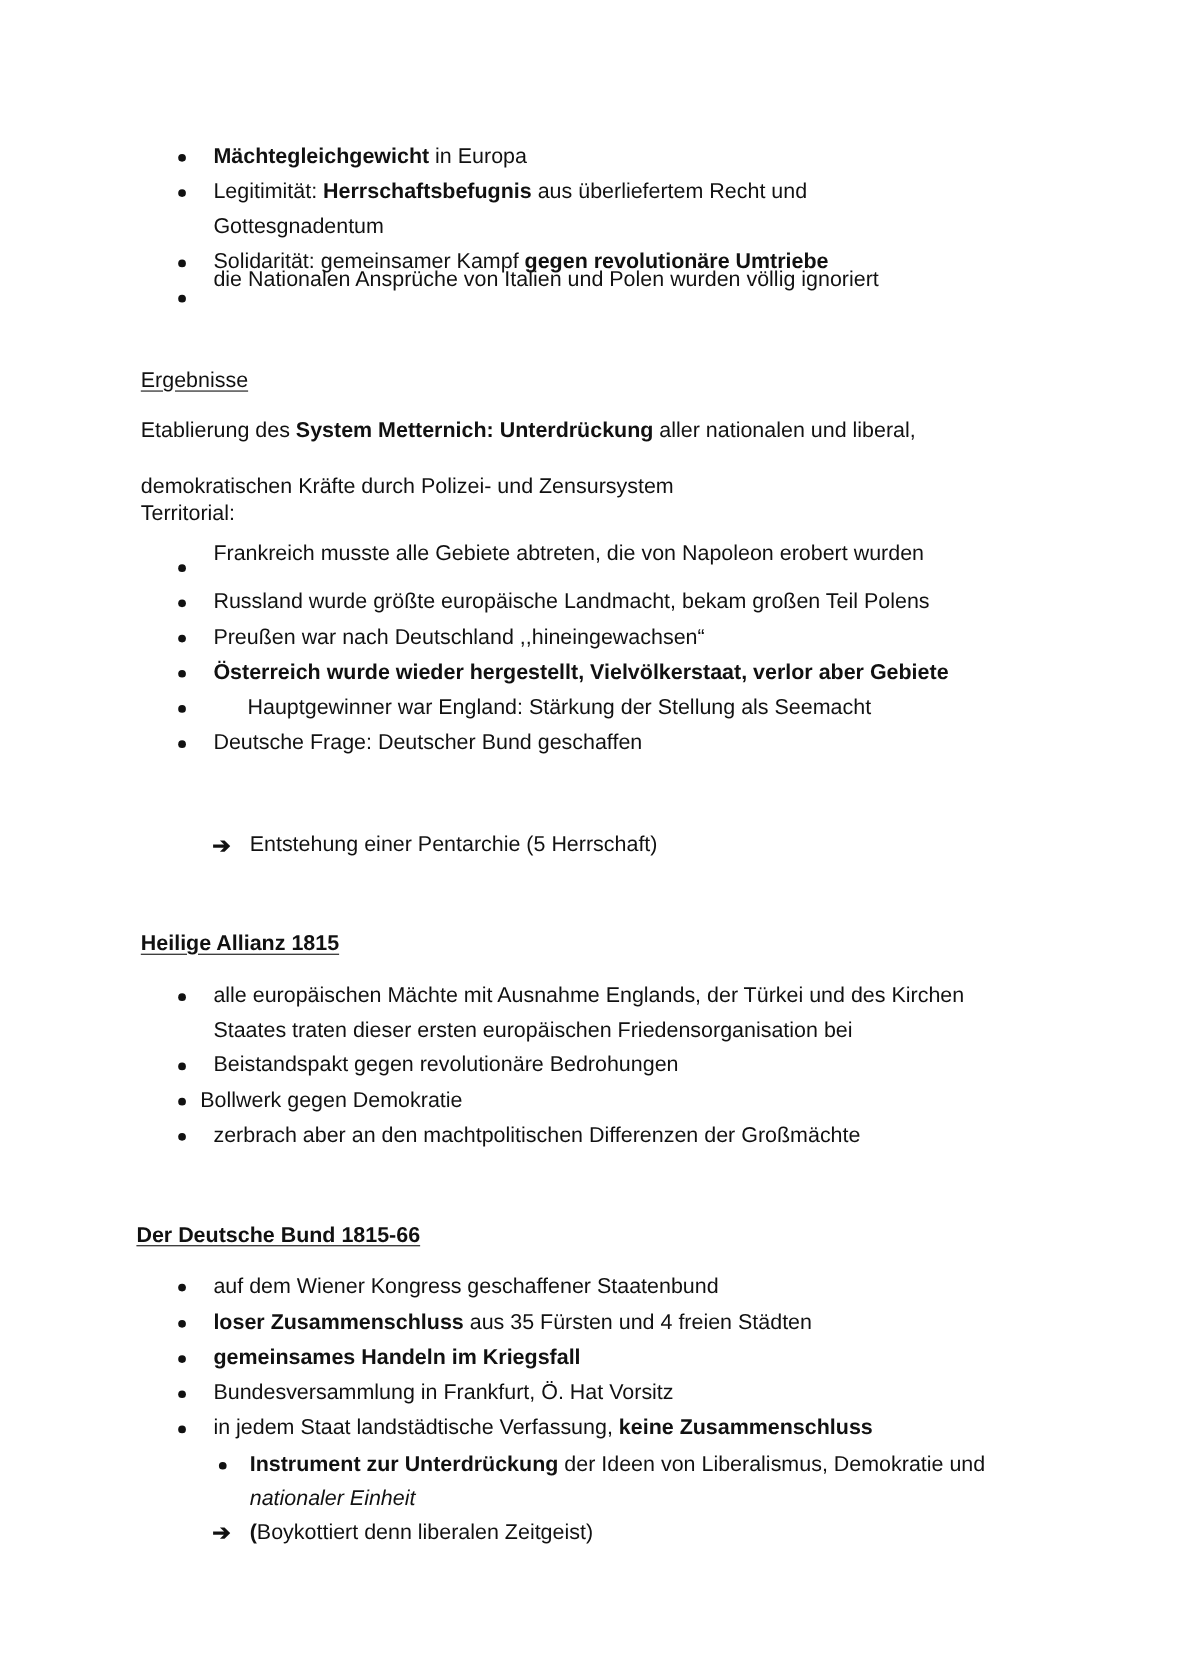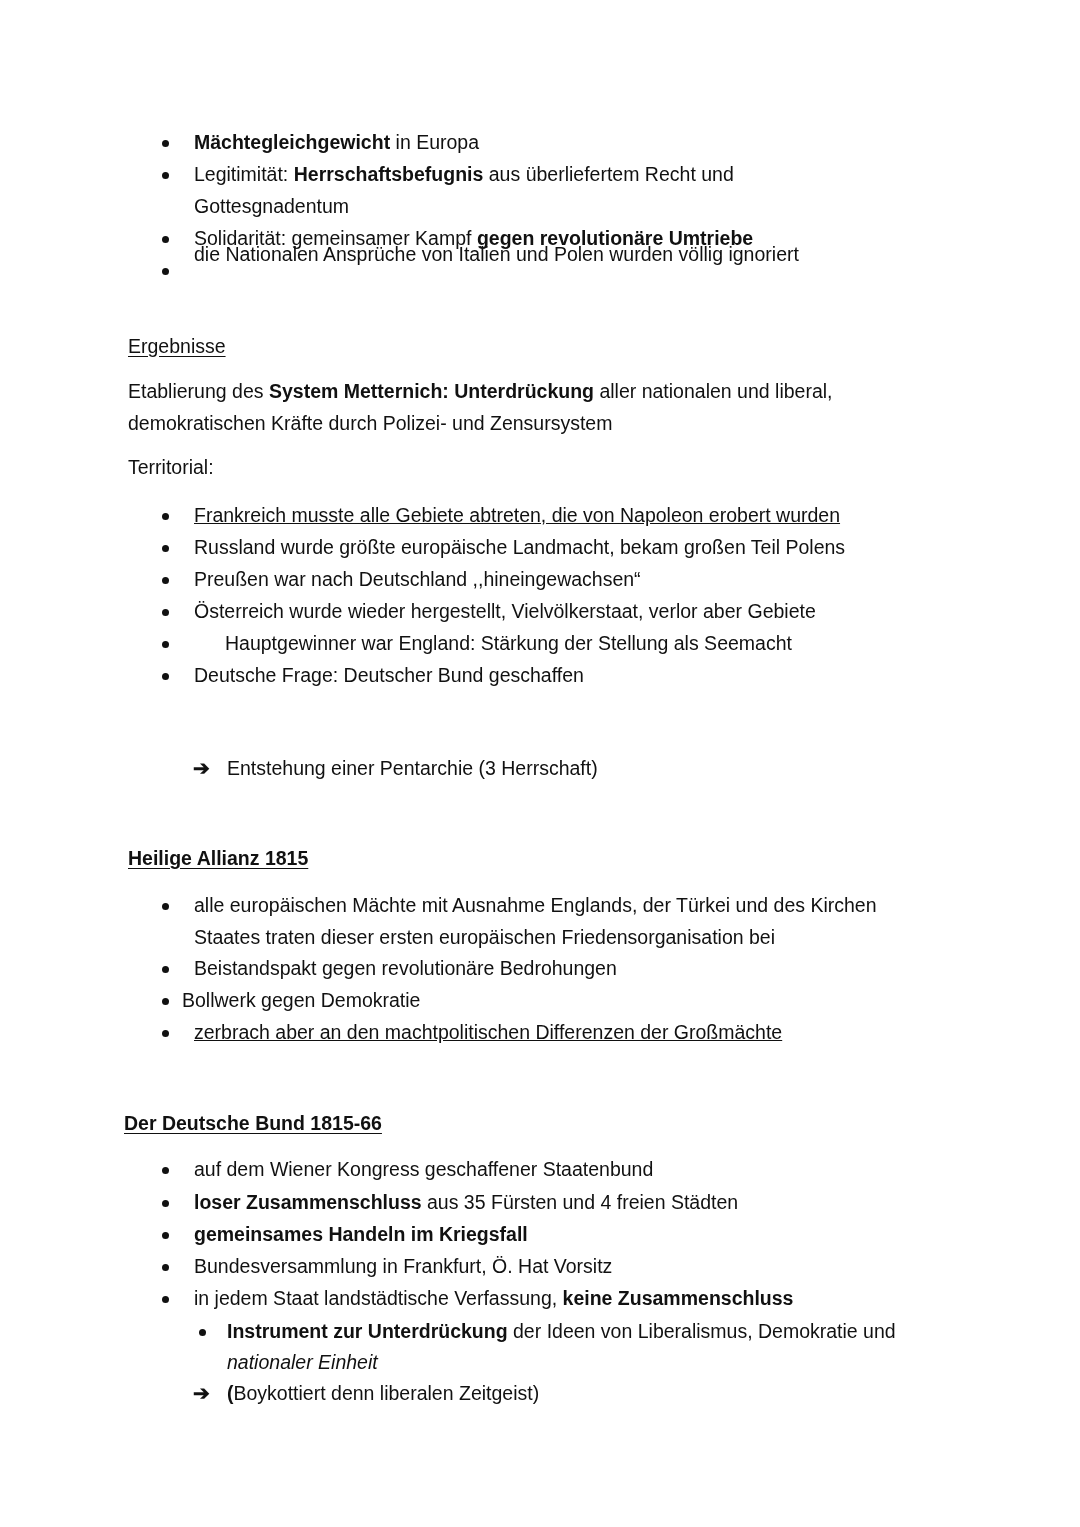--- a/index.html
+++ b/index.html
@@ -37,51 +37,51 @@
 </div>
 
 <div class="bullet" style="left:162px;top:268px;"></div>
 <div class="abs" style="left:194px;top:243px;">die Nationalen Ansprüche von Italien und Polen wurden völlig ignoriert</div>
 
 <div class="abs u" style="left:128px;top:335px;">Ergebnisse</div>
 
 <div class="abs" style="left:128px;top:380px;">
   <span>Etablierung des </span><b>System Metternich: Unterdrückung</b><span> aller nationalen und liberal,</span>
 </div>
-<div class="abs" style="left:128px;top:412px;">demokratischen Kräfte durch Polizei- und Zensursystem</div>
+<div class="abs" style="left:128px;top:431px;">demokratischen Kräfte durch Polizei- und Zensursystem</div>
 
 <div class="abs" style="left:128px;top:456px;">Territorial:</div>
 
 <div class="bullet" style="left:162px;top:513px;"></div>
-<div class="abs" style="left:194px;top:504px;text-decoration:underline;">Frankreich musste alle Gebiete abtreten, die von Napoleon erobert wurden</div>
+<div class="abs" style="left:194px;top:492px;">Frankreich musste alle Gebiete abtreten, die von Napoleon erobert wurden</div>
 <div class="bullet" style="left:162px;top:545px;"></div>
 <div class="abs" style="left:194px;top:536px;">Russland wurde größte europäische Landmacht, bekam großen Teil Polens</div>
 <div class="bullet" style="left:162px;top:577px;"></div>
 <div class="abs" style="left:194px;top:568px;">Preußen war nach Deutschland ,,hineingewachsen“</div>
 <div class="bullet" style="left:162px;top:609px;"></div>
-<div class="abs" style="left:194px;top:600px;">Österreich wurde wieder hergestellt, Vielvölkerstaat, verlor aber Gebiete</div>
+<div class="abs" style="left:194px;top:600px;font-weight:bold;">Österreich wurde wieder hergestellt, Vielvölkerstaat, verlor aber Gebiete</div>
 <div class="bullet" style="left:162px;top:641px;"></div>
 <div class="abs" style="left:194px;top:632px;margin-left:31px;">Hauptgewinner war England: Stärkung der Stellung als Seemacht</div>
 <div class="bullet" style="left:162px;top:673px;"></div>
 <div class="abs" style="left:194px;top:664px;">Deutsche Frage: Deutscher Bund geschaffen</div>
 
 <div class="arrow" style="left:193px;top:756px;">➔</div>
-<div class="abs" style="left:227px;top:757px;">Entstehung einer Pentarchie (3 Herrschaft)</div>
+<div class="abs" style="left:227px;top:757px;">Entstehung einer Pentarchie (5 Herrschaft)</div>
 
 <div class="abs u" style="left:128px;top:847px;"><b>Heilige Allianz 1815</b></div>
 
 <div class="bullet" style="left:162px;top:903px;"></div>
 <div class="abs" style="left:194px;top:894px;">alle europäischen Mächte mit Ausnahme Englands, der Türkei und des Kirchen</div>
 <div class="abs" style="left:194px;top:926px;">Staates traten dieser ersten europäischen Friedensorganisation bei</div>
 <div class="bullet" style="left:162px;top:966px;"></div>
 <div class="abs" style="left:194px;top:957px;">Beistandspakt gegen revolutionäre Bedrohungen</div>
 <div class="bullet" style="left:162px;top:998px;"></div>
 <div class="abs" style="left:182px;top:989px;">Bollwerk gegen Demokratie</div>
 <div class="bullet" style="left:162px;top:1030px;"></div>
-<div class="abs" style="left:194px;top:1021px;text-decoration:underline;">zerbrach aber an den machtpolitischen Differenzen der Großmächte</div>
+<div class="abs" style="left:194px;top:1021px;">zerbrach aber an den machtpolitischen Differenzen der Großmächte</div>
 
 <div class="abs u" style="left:124px;top:1112px;"><b>Der Deutsche Bund 1815-66</b></div>
 
 <div class="bullet" style="left:162px;top:1167px;"></div>
 <div class="abs" style="left:194px;top:1158px;">auf dem Wiener Kongress geschaffener Staatenbund</div>
 
 <div class="bullet" style="left:162px;top:1200px;"></div>
 <div class="abs" style="left:194px;top:1191px;">
   <b>loser Zusammenschluss</b><span> aus 35 Fürsten und 4 freien Städten</span>
 </div>

